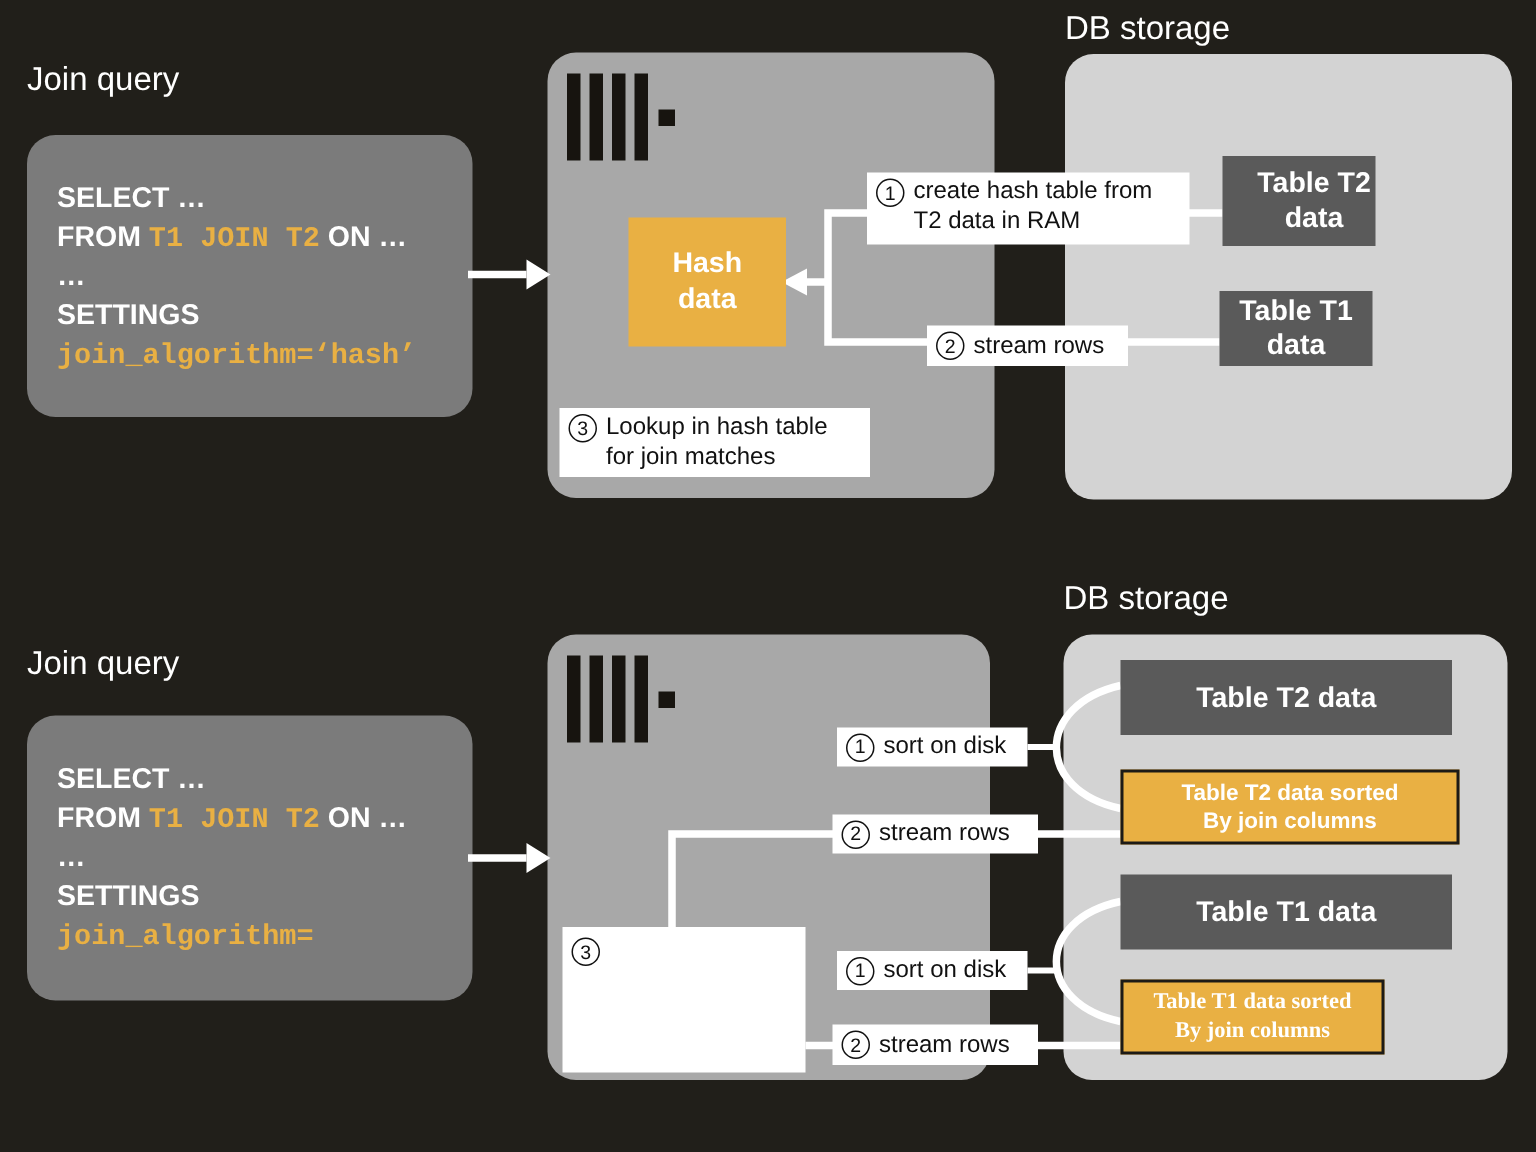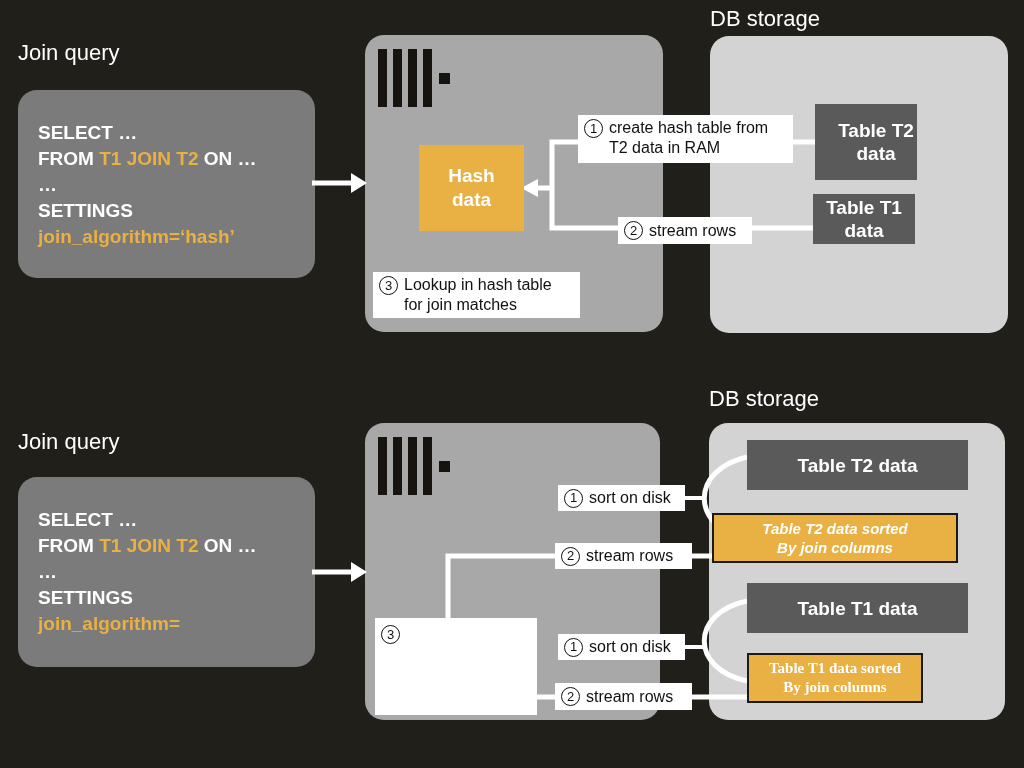--- a/index.html
+++ b/index.html
@@ -9,21 +9,21 @@
   }
   *{margin:0;padding:0;box-sizing:border-box;}
   html,body{width:1024px;height:768px;overflow:hidden;}
   body{font-family:"Liberation Sans","DejaVu Sans",sans-serif;background:var(--background);}
   #canvas{position:relative;width:1024px;height:768px;background:var(--background);}
 
   .heading{position:absolute;text-align:left;color:#fff;font-size:22px;font-weight:normal;}
 
   .query-box{position:absolute;background:var(--query-box);color:#fff;
     font-size:19px;font-weight:bold;line-height:26px;padding:30px 0 0 20px;}
-  .accent{color:var(--accent-orange);}
+  .accent{color:var(--accent-orange);font-family:Liberation Mono, monospace;}
 
   .server-box{position:absolute;background:var(--server-box);}
   .db-box{position:absolute;background:var(--db-box);}
 
   .ch-icon{position:absolute;display:flex;align-items:center;height:60px;}
   .ch-icon .bar{width:9px;height:58px;background:#17140f;margin-right:6px;}
   .ch-icon .dot{width:11px;height:11px;background:#17140f;margin-left:1px;}
 
   .hash-box{position:absolute;background:var(--accent-orange);color:#fff;
     font-size:19px;font-weight:bold;line-height:24px;display:flex;align-items:center;
@@ -73,21 +73,21 @@
       <i class="bar"></i>
       <i class="dot"></i>
   </div>
 
   <div class="hash-box" style="left:419px;top:145px;width:105px;height:86px;z-index:3;">Hash
 data</div>
 
   <div class="heading" style="left:710px;top:6px;width:298px;">DB storage</div>
   <div class="db-box boxlayer" style="left:710px;top:36px;width:298px;height:297px;"></div>
 
-  <div class="tbl" style="left:815px;top:104px;width:102px;height:76px;z-index:3;padding-left:20px;">Table T2
+  <div class="tbl" style="left:815px;top:104px;width:102px;height:60px;z-index:3;padding-left:20px;">Table T2
 data</div>
   <div class="tbl" style="left:813px;top:194px;width:102px;height:50px;z-index:3;">Table T1
 data</div>
 
   <div class="heading" style="left:18px;top:429px;width:297px;">Join query</div>
 
   <div class="query-box boxlayer" style="left:18px;top:477px;width:297px;height:190px;">
     <div><span>SELECT …</span></div>
     <div><span>FROM </span><span class="accent">T1 JOIN T2</span><span> ON …</span></div>
     <div><span>…</span></div>
@@ -101,21 +101,21 @@
       <i class="bar"></i>
       <i class="bar"></i>
       <i class="bar"></i>
       <i class="dot"></i>
   </div>
 
   <div class="heading" style="left:709px;top:386px;width:296px;">DB storage</div>
   <div class="db-box boxlayer" style="left:709px;top:423px;width:296px;height:297px;"></div>
 
   <div class="tbl" style="left:747px;top:440px;width:221px;height:50px;z-index:3;">Table T2 data</div>
-  <div class="tbl-sorted" style="left:712px;top:513px;width:246px;height:50px;z-index:3;font-style:italic;">Table T2 data sorted
+  <div class="tbl-sorted" style="left:747px;top:513px;width:226px;height:50px;z-index:3;">Table T2 data sorted
 By join columns</div>
   <div class="tbl" style="left:747px;top:583px;width:221px;height:50px;z-index:3;">Table T1 data</div>
   <div class="tbl-sorted" style="left:747px;top:653px;width:176px;height:50px;z-index:3;font-family:Liberation Serif, serif;">Table T1 data sorted
 By join columns</div>
 
   <svg class="lines" width="1024" height="768">
 
     <path class="conn" stroke-width="5" d="M312 183 H351"></path>
     <polygon class="arrowhead" points="351,173 351,193 367,183"></polygon>
 

